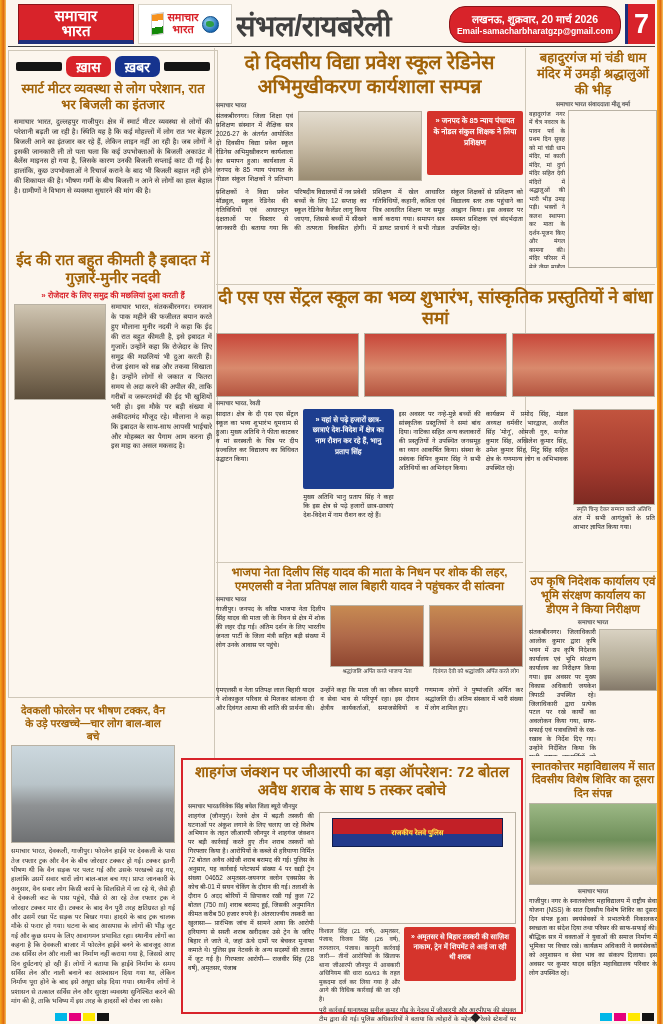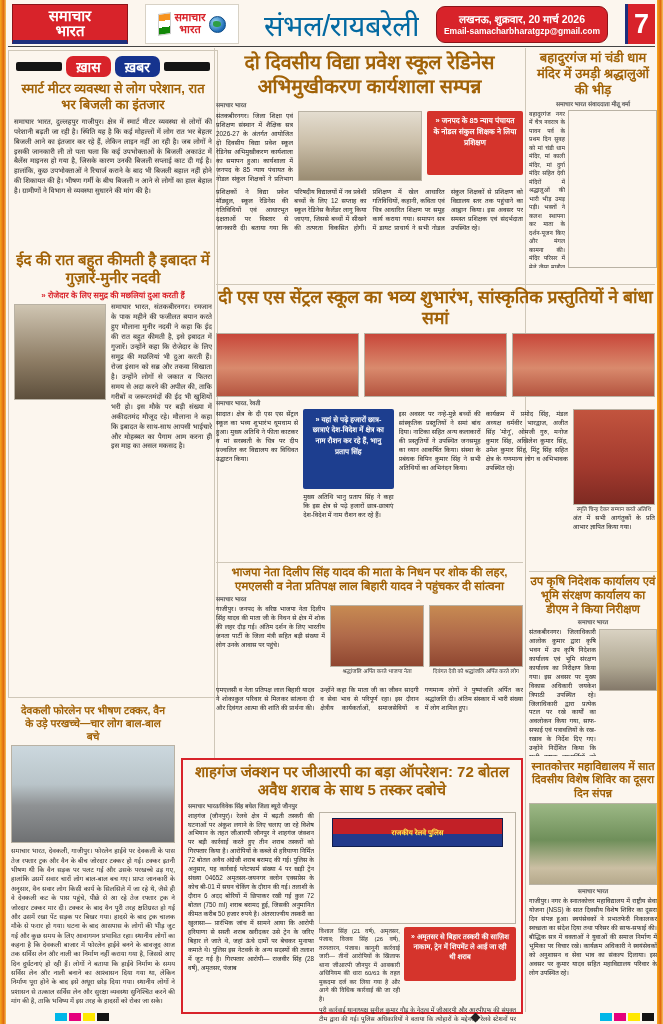--- a/index.html
+++ b/index.html
@@ -3,29 +3,29 @@
 <meta charset="utf-8">
 <style>
   * { margin:0; padding:0; box-sizing:border-box; }
   html,body { background:#e9e2d6; }
   body { font-family:"Liberation Sans","DejaVu Sans",sans-serif; }
   #page { position:relative; width:663px; height:1024px; background:#fcf6ee; overflow:hidden; margin:0 auto; }
   .side-border { position:absolute; top:0; bottom:0; width:6px; background:linear-gradient(90deg,#f6a81c,#e06a10 60%,#f6c35a); }
   .side-border.left { left:0; } .side-border.right { right:0; }
 
   
-  #masthead { position:absolute; left:12px; right:8px; top:3px; height:42px; display:flex; align-items:center; gap:17px; }
+  #masthead { position:absolute; left:18px; right:8px; top:3px; height:42px; display:flex; align-items:center; gap:4px; }
   .mast-logo { width:116px; height:40px; background:#d8232a; border:1px solid #8c1419; border-bottom:4px solid #1d2f7c; color:#fff; font-weight:bold; display:flex; flex-direction:column; justify-content:center; align-items:center; line-height:1.0; font-size:15px; }
   .mast-logo2 { width:94px; height:40px; background:#fff; border:1px solid #d8d2c6; display:flex; align-items:center; justify-content:center; gap:3px; }
   .flag-icon { width:13px; height:22px; background:linear-gradient(180deg,#f6921e 33%,#ffffff 33%,#ffffff 66%,#138808 66%); border:1px solid #ccc; transform:skewY(-8deg); }
   .mast-logo2-text { color:#d8232a; font-weight:bold; font-size:11px; line-height:1.05; text-align:center; }
   .globe-icon { width:17px; height:17px; border-radius:50%; background:radial-gradient(circle at 35% 35%, #9fd8f5, #1c6bb5 70%); border:1px solid #0d4a85; position:relative; }
   .globe-icon::after { content:""; position:absolute; left:3px; top:4px; width:8px; height:6px; background:#2e9e45; border-radius:40% 60% 50% 50%; }
-  .mast-title { flex:1; text-align:right; font-size:29px; font-weight:normal; color:#0369a1; letter-spacing:-0.5px; white-space:nowrap; overflow:hidden; }
-  .mast-date { width:172px; height:37px; background:#d8232a; border-radius:9px; color:#fff; display:flex; flex-direction:column; justify-content:center; align-items:center; border:1px solid #8c1419; }
+  .mast-title { flex:1; text-align:left; font-size:29px; font-weight:bold; color:#404040; letter-spacing:-0.5px; white-space:nowrap; overflow:hidden; }
+  .mast-date { width:172px; height:37px; background:#d8232a; border-radius:16px; color:#fff; display:flex; flex-direction:column; justify-content:center; align-items:center; border:1px solid #8c1419; }
   .mast-date .d1 { font-size:10.5px; font-weight:bold; }
   .mast-date .d2 { font-size:8.5px; font-weight:bold; }
   .mast-page { width:30px; height:40px; background:#d8232a; border-left:3px solid #1d2f7c; color:#fff; font-size:27px; font-weight:bold; display:flex; align-items:center; justify-content:center; }
   #mast-rule { position:absolute; left:8px; right:8px; top:46px; height:1px; background:#444; }
 
   
   .abs { position:absolute; }
   .box { border:1px solid #cfc7b8; background:transparent; }
   .headline { font-weight:bold; color:#a16207; text-align:center; line-height:1.22; }
   .byline { font-size:6px; color:#555; font-weight:bold; margin:2px 0; }

